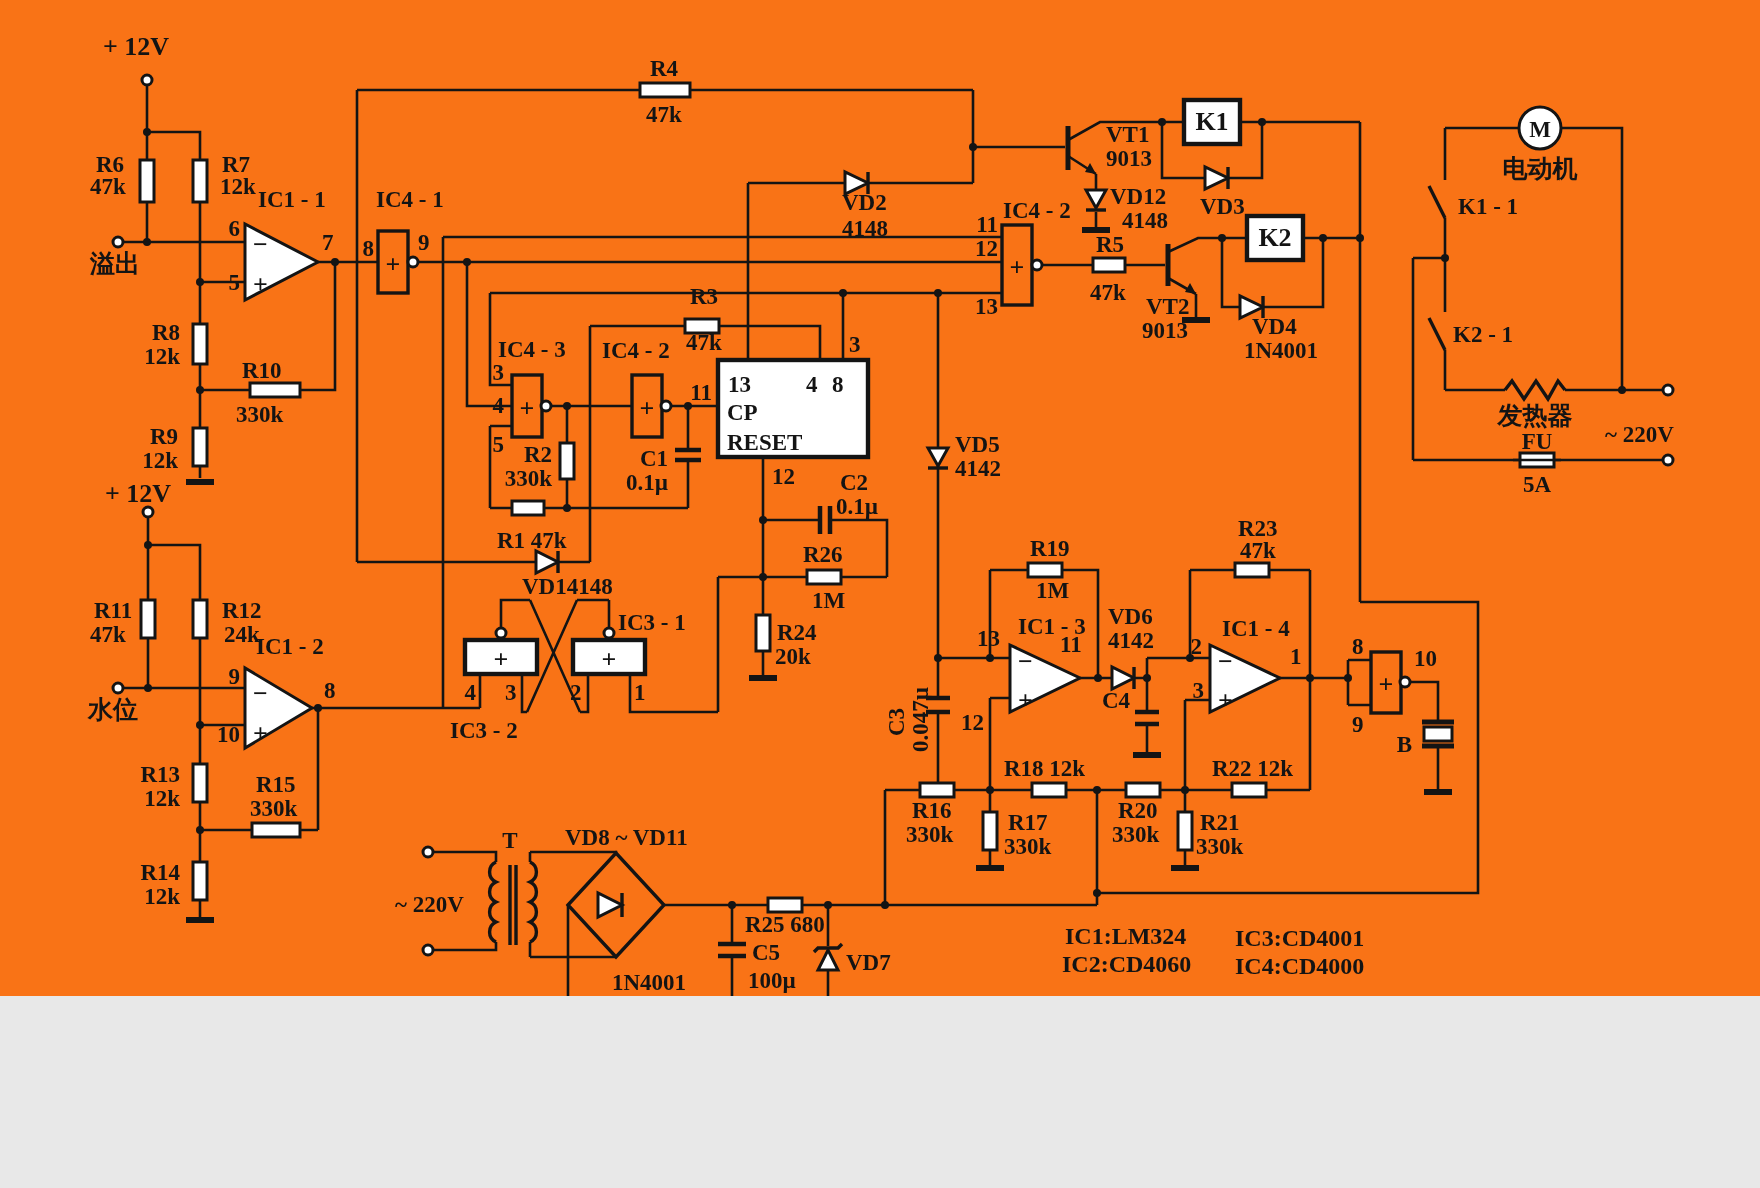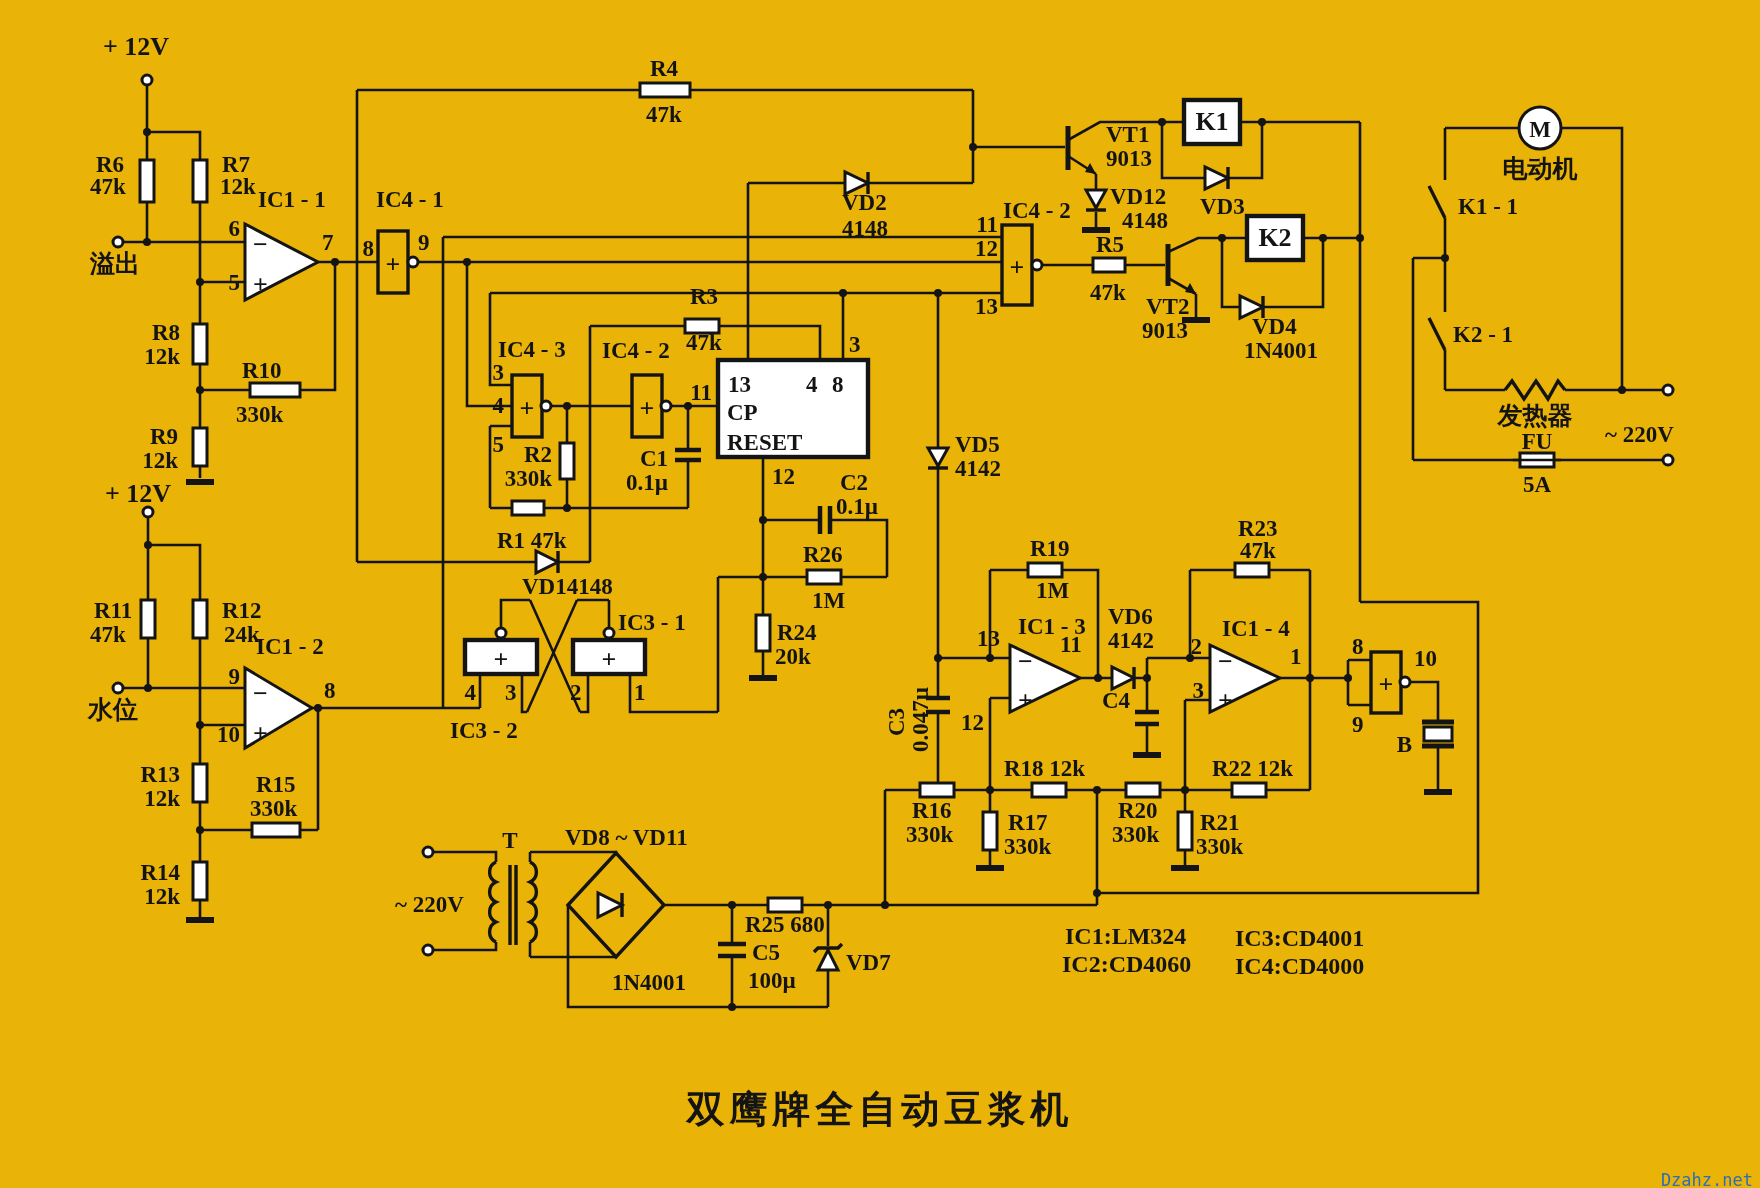--- a/index.html
+++ b/index.html
@@ -1,16 +1,16 @@
 <!DOCTYPE html>
 <html><head>
 <meta charset="utf-8">
 <style>
   html,body{margin:0;padding:0;background:#e8e8e8}
-  .page{position:relative;width:1760px;height:1188px;background:#eab308;overflow:hidden;
+  .page{position:relative;width:1760px;height:996px;background:#f97316;overflow:hidden;
         font-family:"Liberation Serif","DejaVu Serif",serif}
   svg{position:absolute;left:0;top:0}
   text{fill:#141414;font-weight:700;font-size:23px;font-family:"Liberation Serif","DejaVu Serif",serif}
   .tm{text-anchor:middle}.te{text-anchor:end}
   .cn{font-size:25px}
   .big{font-size:26px}
   .gp{font-size:26px;text-anchor:middle}
   .op{font-size:26px}
   .ttl{font-size:38px;text-anchor:middle;letter-spacing:5px}
   .pl{font-size:24px}

